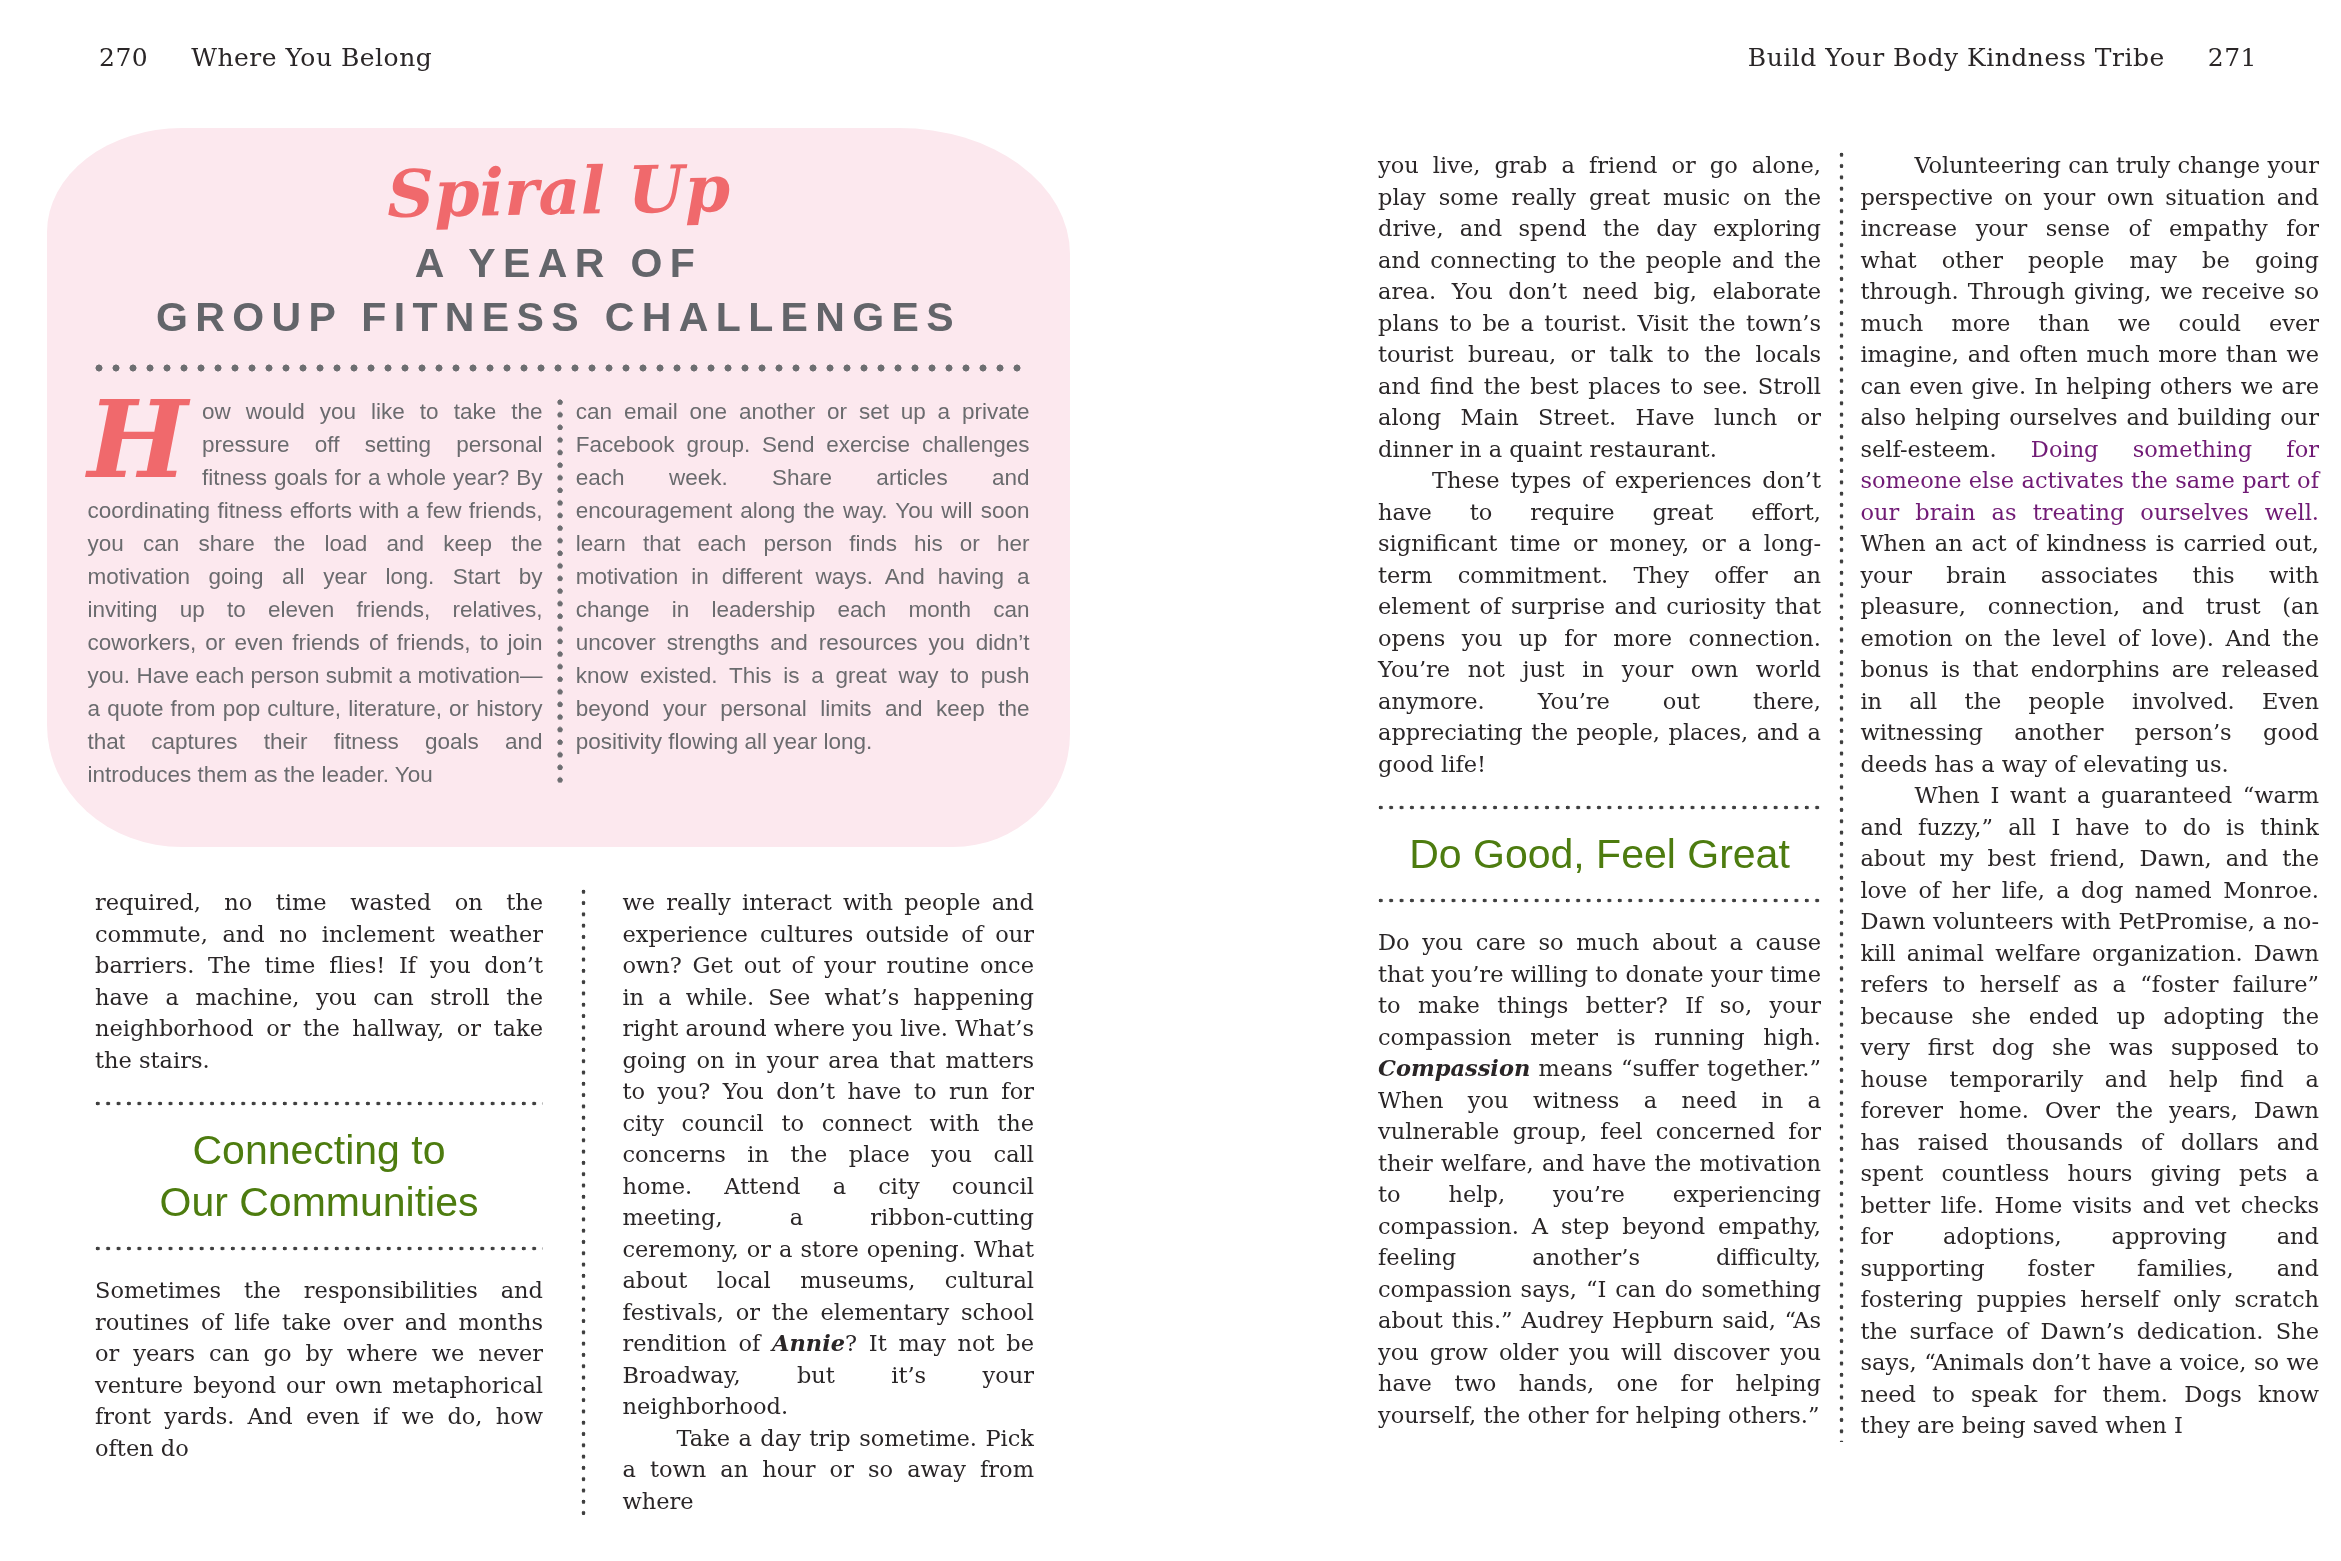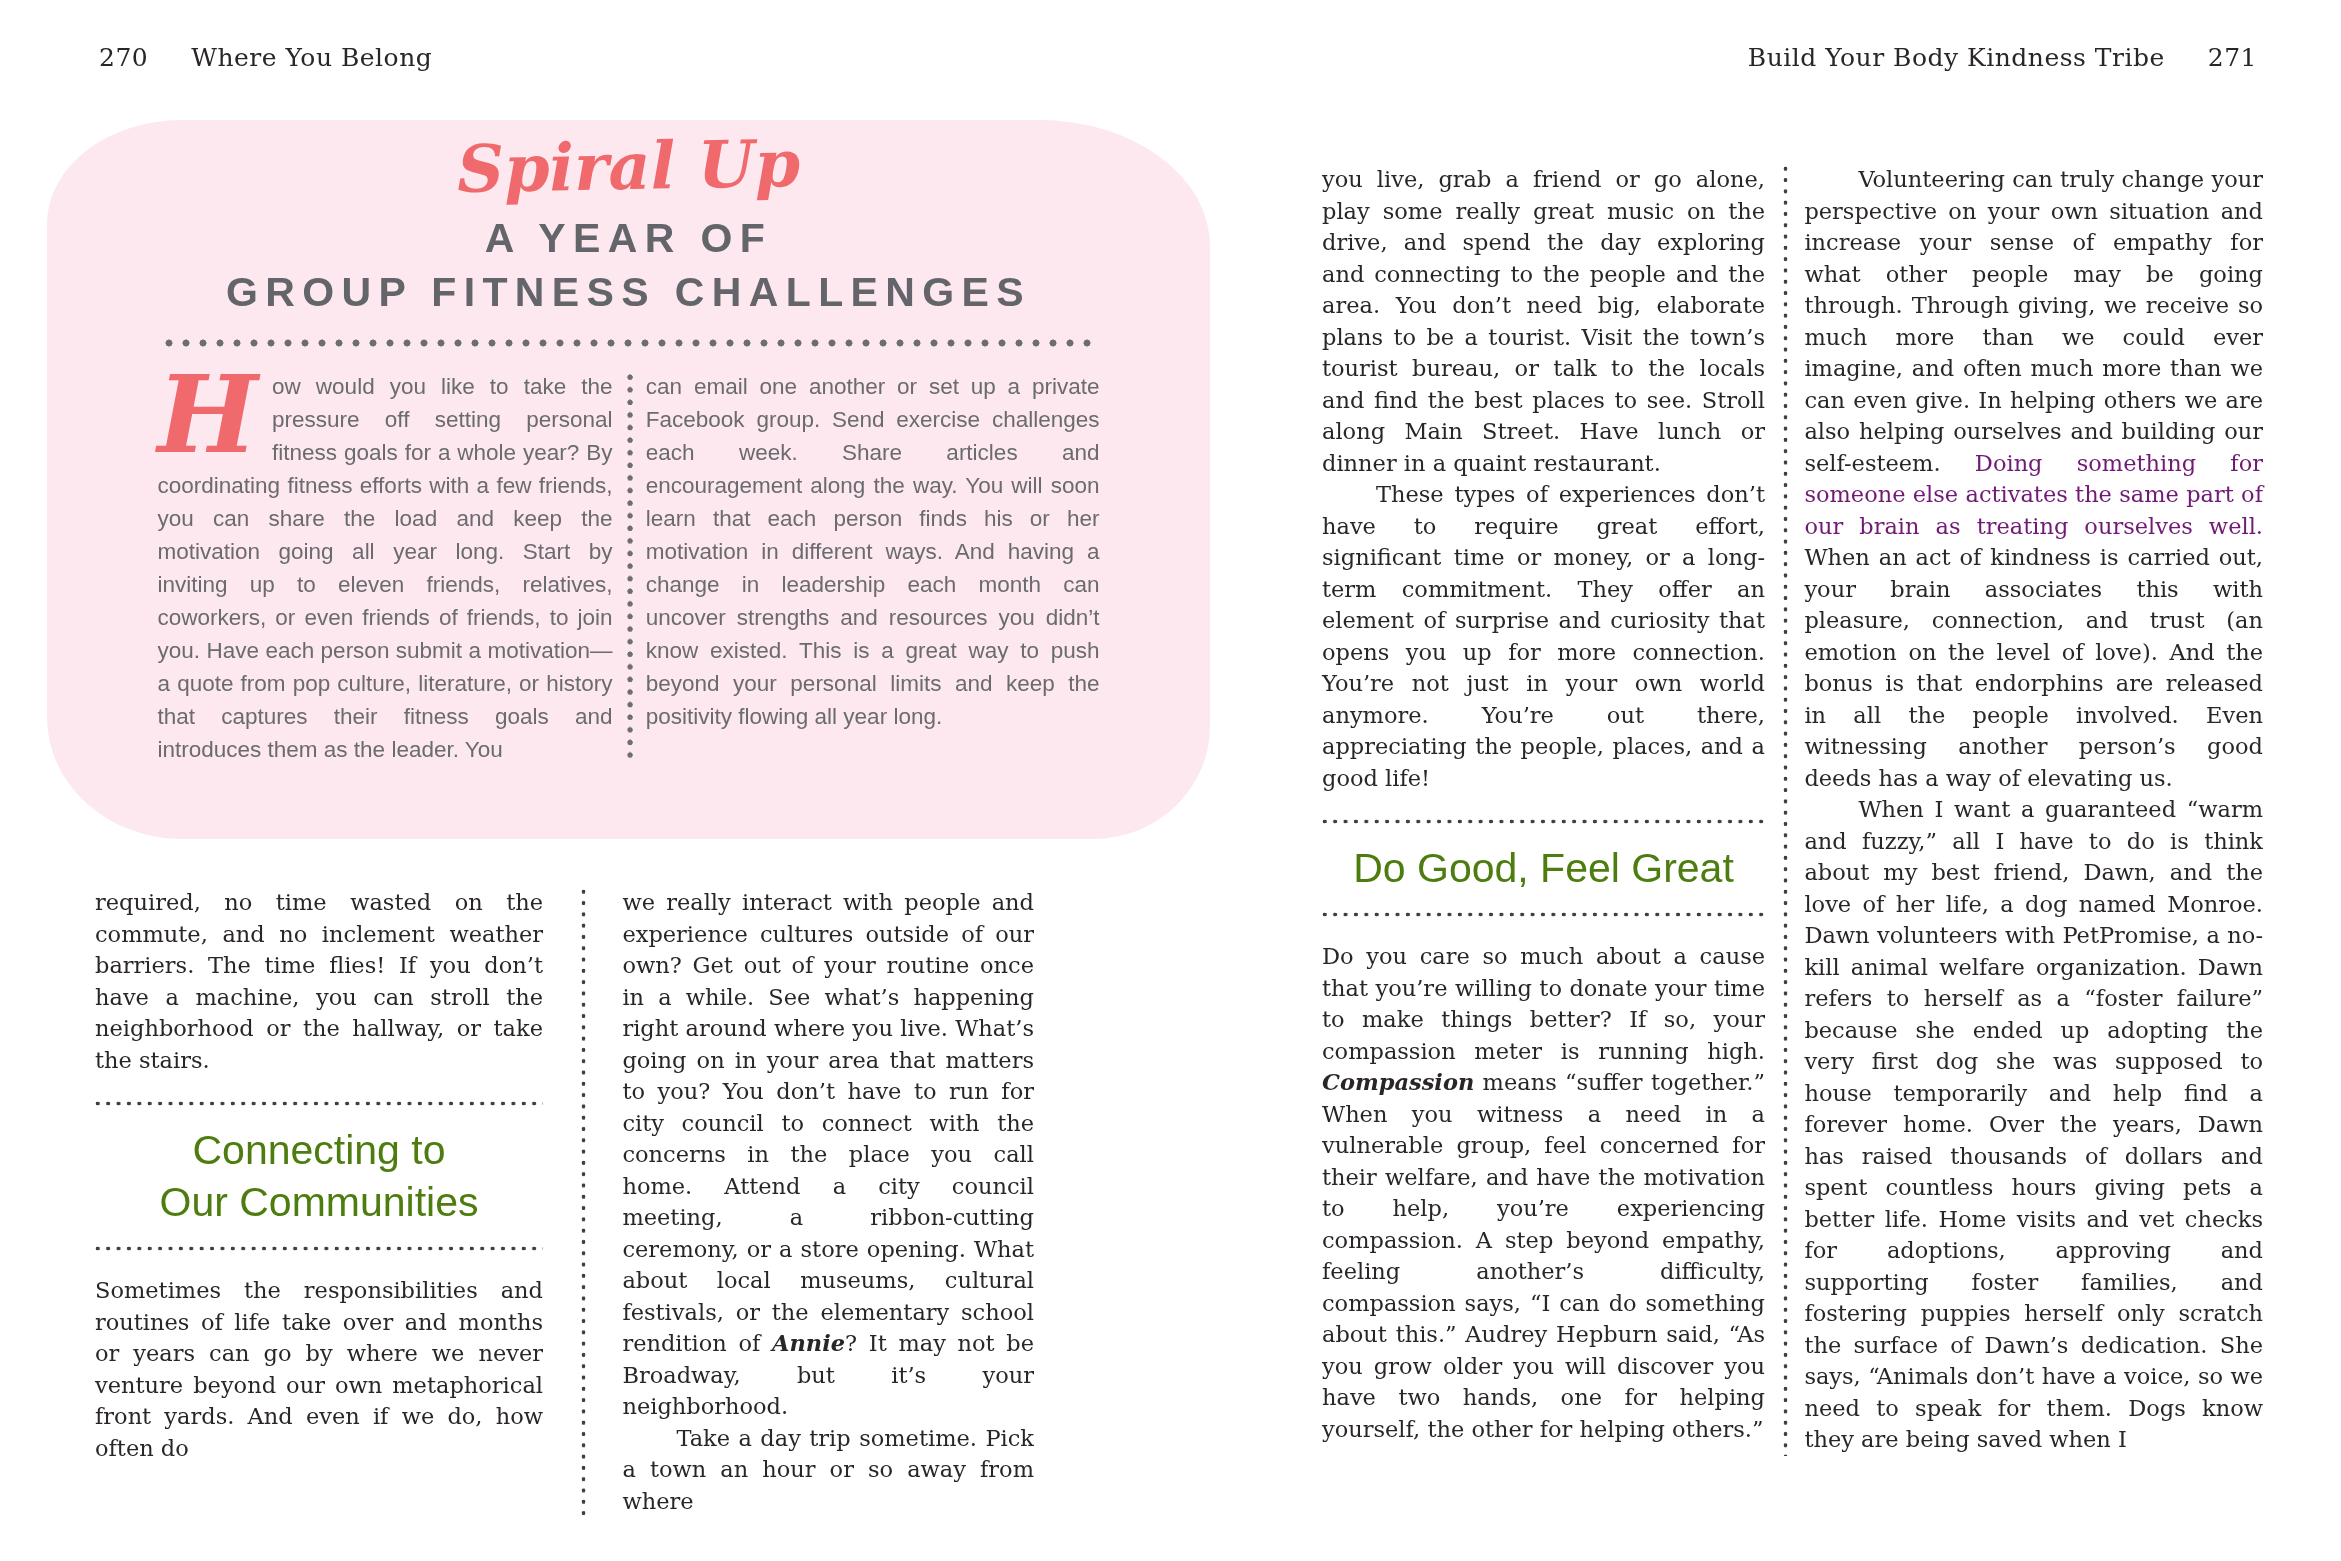--- a/index.html
+++ b/index.html
@@ -12,24 +12,24 @@
   .running-header{
     position:absolute;top:43px;
     font-family:"DejaVu Serif", serif;
     font-size:25px;color:#2a2627;letter-spacing:0.5px;
     display:flex;gap:43px;align-items:baseline;
   }
   #header-left{left:99px;}
   #header-right{left:1338px;width:919px;justify-content:flex-end;}
   
   #feature-box{
-    position:absolute;left:47px;top:120px;width:1163px;height:719px;
+    position:absolute;left:47px;top:128px;width:1023px;height:719px;
     background:#fce8ee;box-sizing:border-box;
     border-radius:135px 171px 117px 135px / 104px 126px 113px 122px;
-    padding-top:10px;
+    padding-top:27px;
   }
   .script-title{
     text-align:center;
     font-family:"DejaVu Serif", serif;font-style:italic;font-weight:bold;
     font-size:65px;line-height:72px;color:#f0696c;
     transform:rotate(-1deg);
   }
   .feature-title{
     text-align:center;
     font-family:"Liberation Sans", sans-serif;font-weight:bold;
@@ -63,21 +63,21 @@
   }
   
   .serif-body{
     font-family:"DejaVu Serif", serif;
     font-size:22.5px;line-height:31.5px;color:#2a2627;text-align:justify;
     margin:0;
   }
   .indent{text-indent:2.4em;}
   .cols{position:absolute;display:flex;}
   #left-lower{left:95px;top:887px;width:939px;gap:20px;}
-  #right-cols{left:1322px;top:150px;width:941px;margin-top:14px;}
+  #right-cols{left:1378px;top:150px;width:941px;}
   .col-a-left{width:448px;}
   .col-a-right{width:443px;}
   .col-b{flex:1;}
   .vdots{
     width:5.4px;align-self:stretch;margin:1.8px 16px 0 18px;
     background-image:radial-gradient(circle at 2.7px 2.7px,#3f3f3f 1.8px,transparent 2.3px);
     background-size:5.4px 11.3px;background-repeat:repeat-y;
   }
   .rule-dots-sm{
     height:5.4px;

